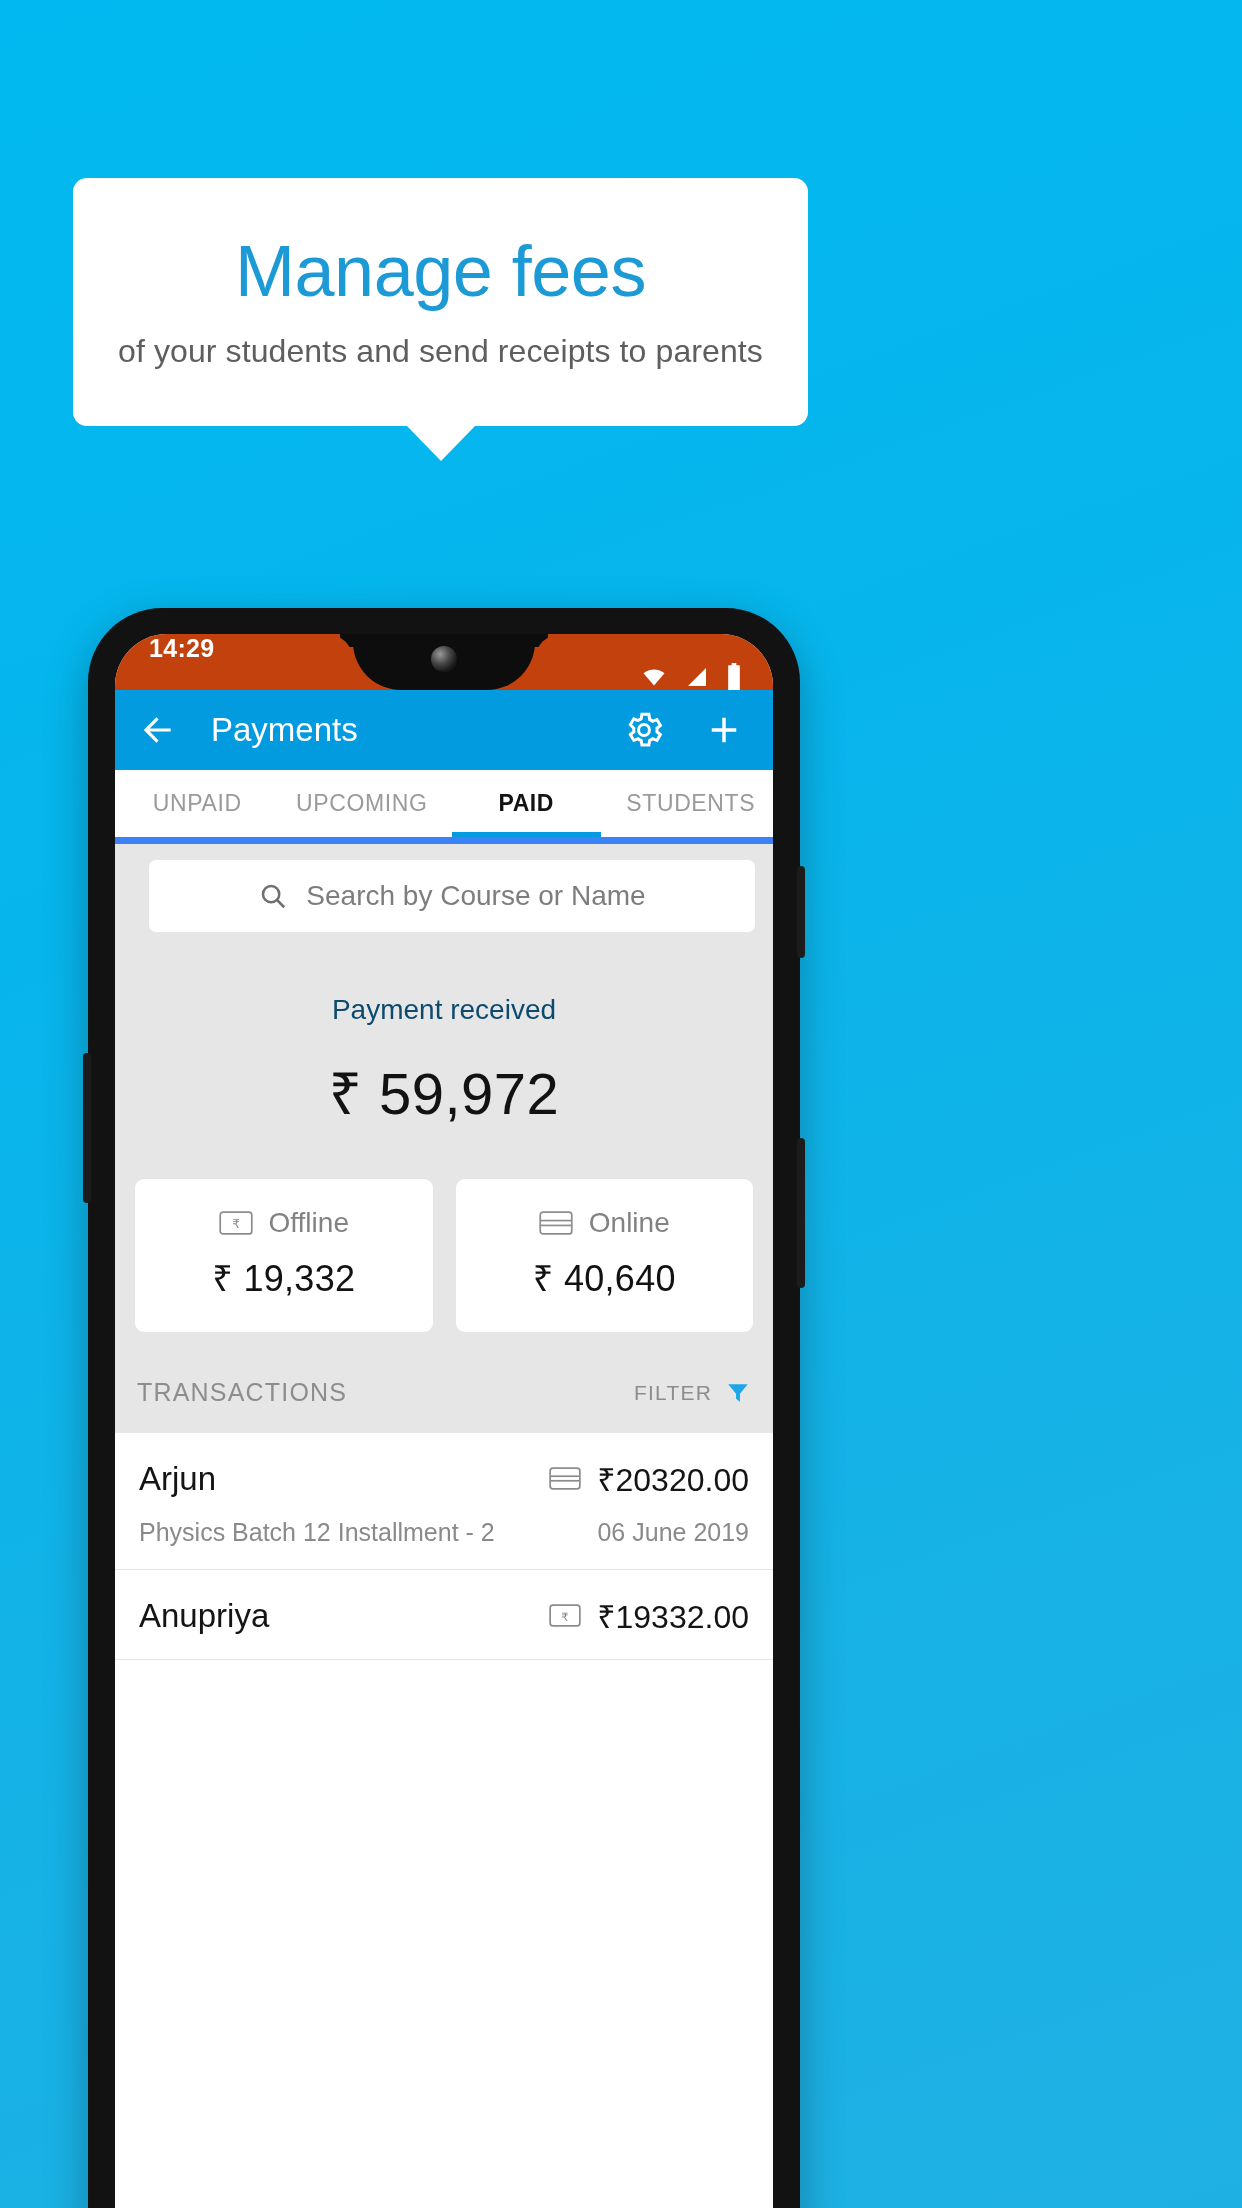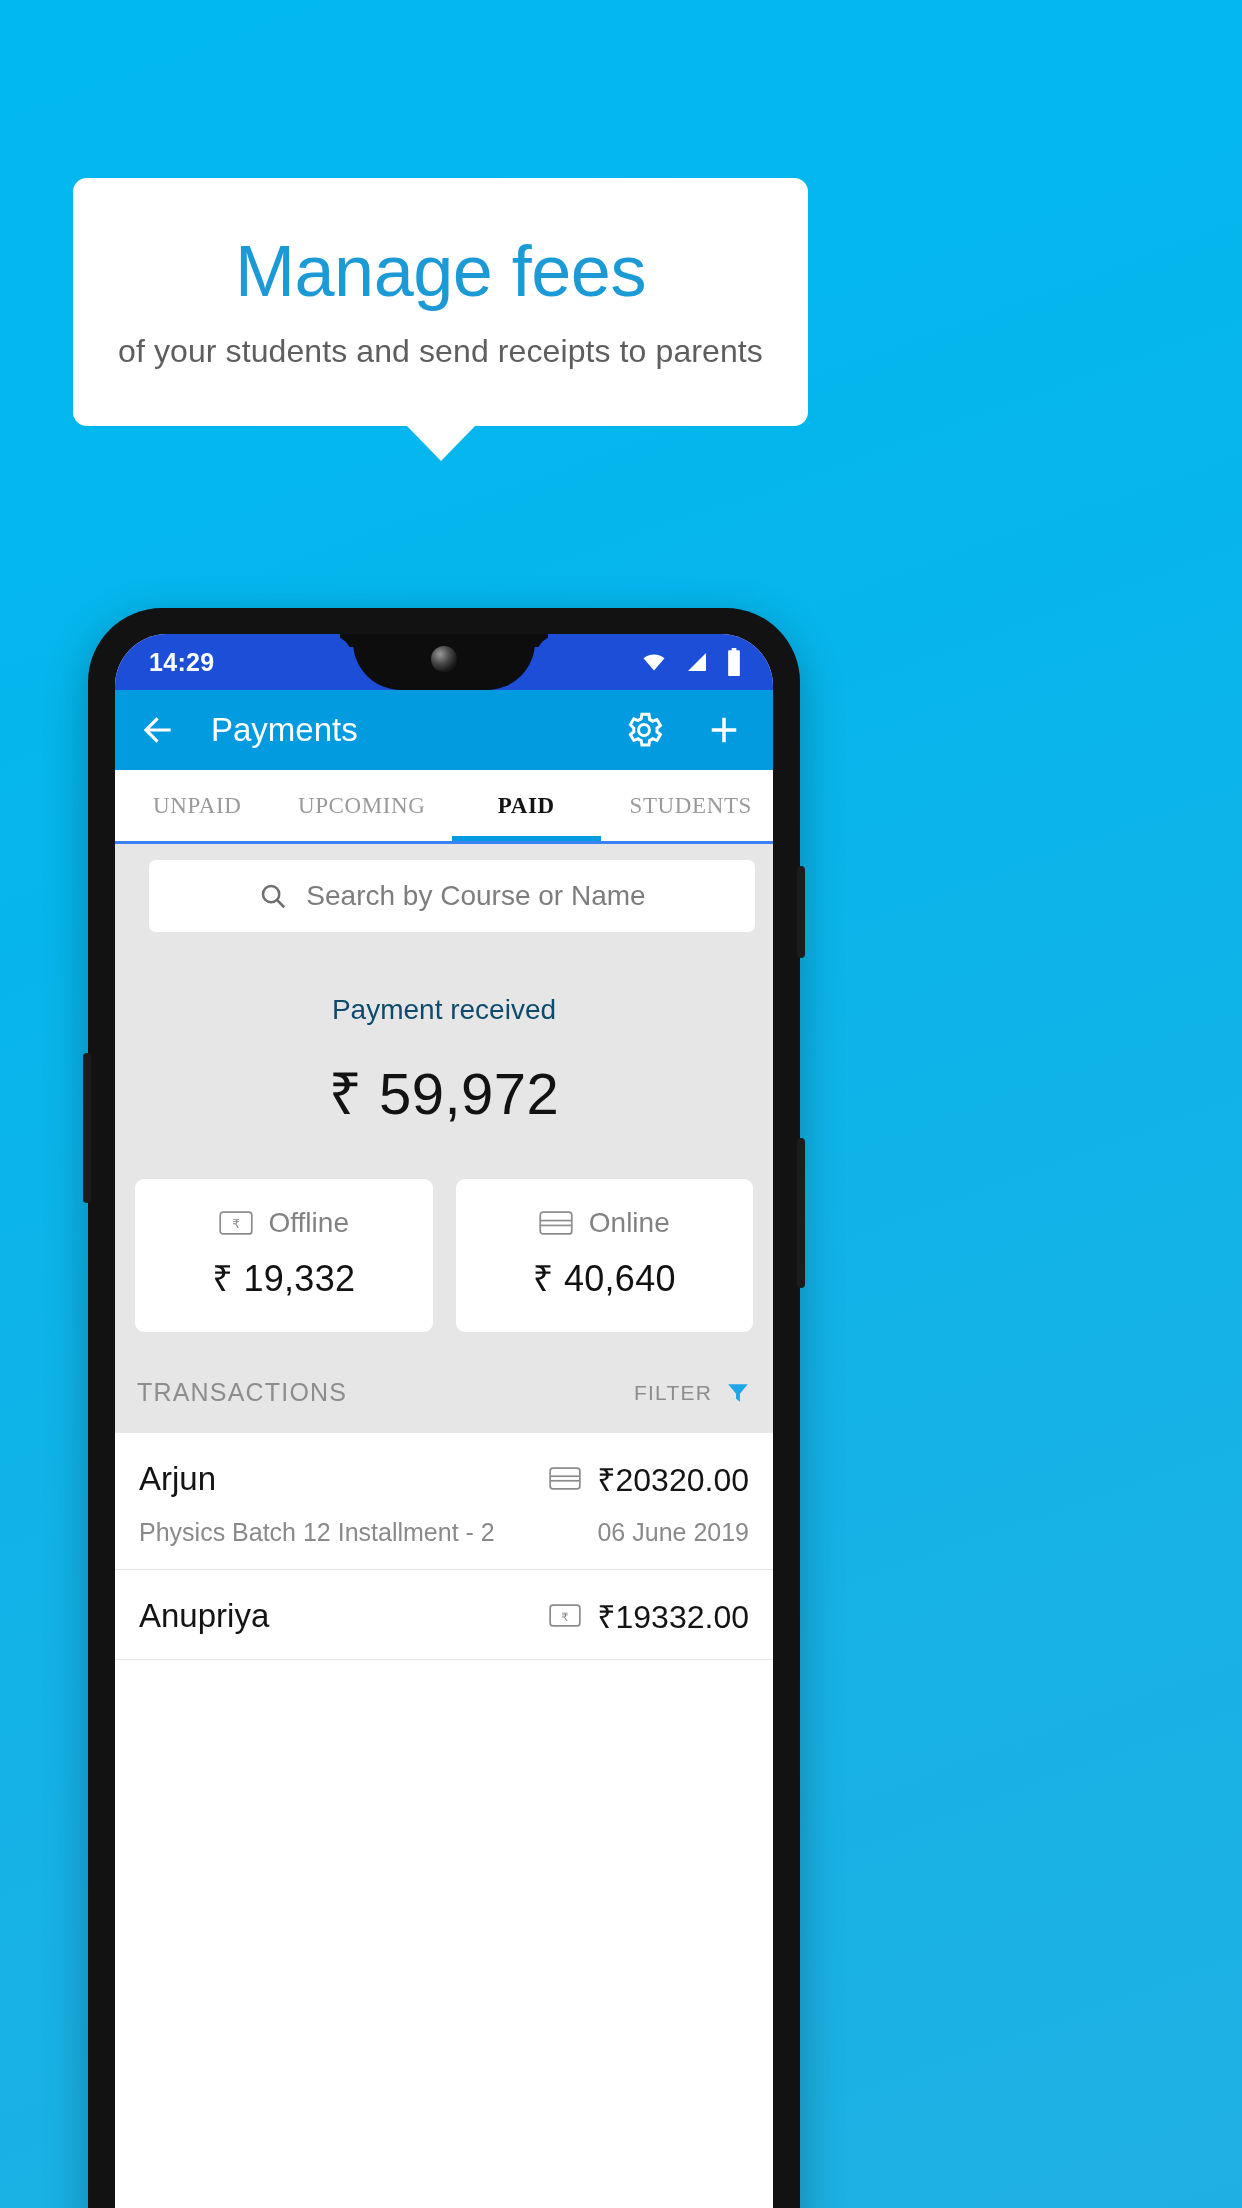--- a/index.html
+++ b/index.html
@@ -83,23 +83,24 @@
     border-radius: 4px;
   }
   #btn-right-1 { right: -5px; top: 258px; width: 8px; height: 92px; }
   #btn-right-2 { right: -5px; top: 530px; width: 8px; height: 150px; }
   #btn-left-1  { left: -5px;  top: 445px; width: 8px; height: 150px; }
 
   
   #status-bar {
     position: relative;
     height: 56px;
-    background: #1d4ed8;
-    display: flex; align-items: center;
+    background: #c2410c;
+    display: flex; 
     padding: 0 22px;
+    flex-direction: column;
   }
   #status-time {
     color: #ffffff; font-size: 25px; font-weight: 700;
     letter-spacing: 0.3px;
     margin-left: 12px;
   }
   #status-icons {
     margin-left: auto;
     display: flex; align-items: center; gap: 14px;
     padding-right: 8px;
@@ -159,22 +160,21 @@
     margin-left: auto;
     display: flex; align-items: center; gap: 38px;
     padding-right: 4px;
   }
 
   
   #tabs {
     height: 74px;
     background: #ffffff;
     display: flex; align-items: stretch;
-    border-bottom: 3px solid #3b82f6;
-    font-family: Liberation Serif, serif;
+    border-bottom: 7px solid #3b82f6;
   }
   .tab {
     flex: 1;
     display: flex; align-items: center; justify-content: center;
     font-size: 23px;
     letter-spacing: 0.6px;
     color: #9a9a9a;
     position: relative;
   }
   .tab.active { color: #131313; font-weight: 700; text-align: right; }

